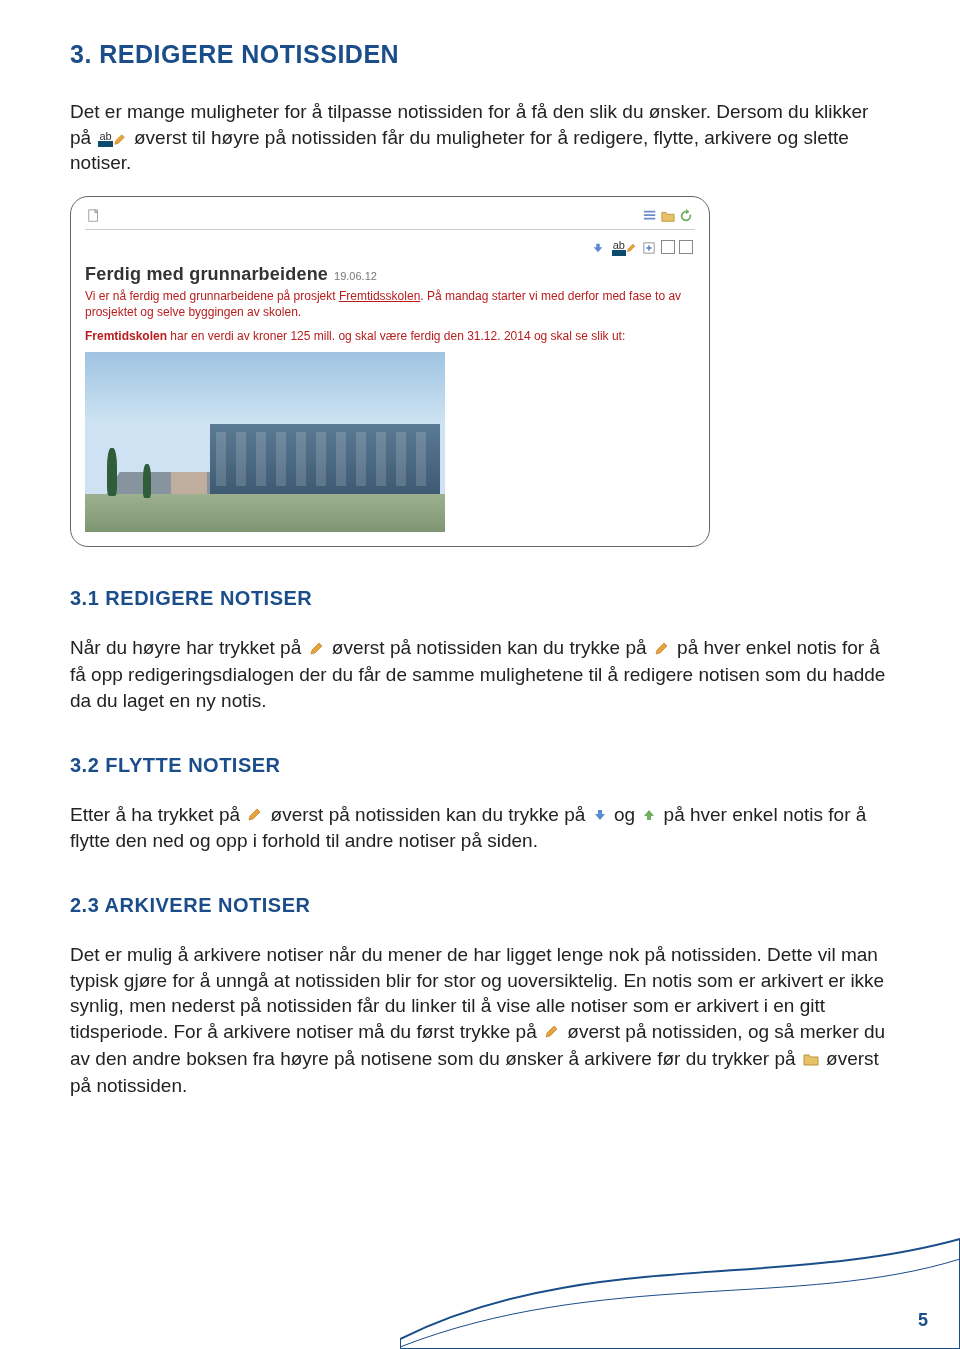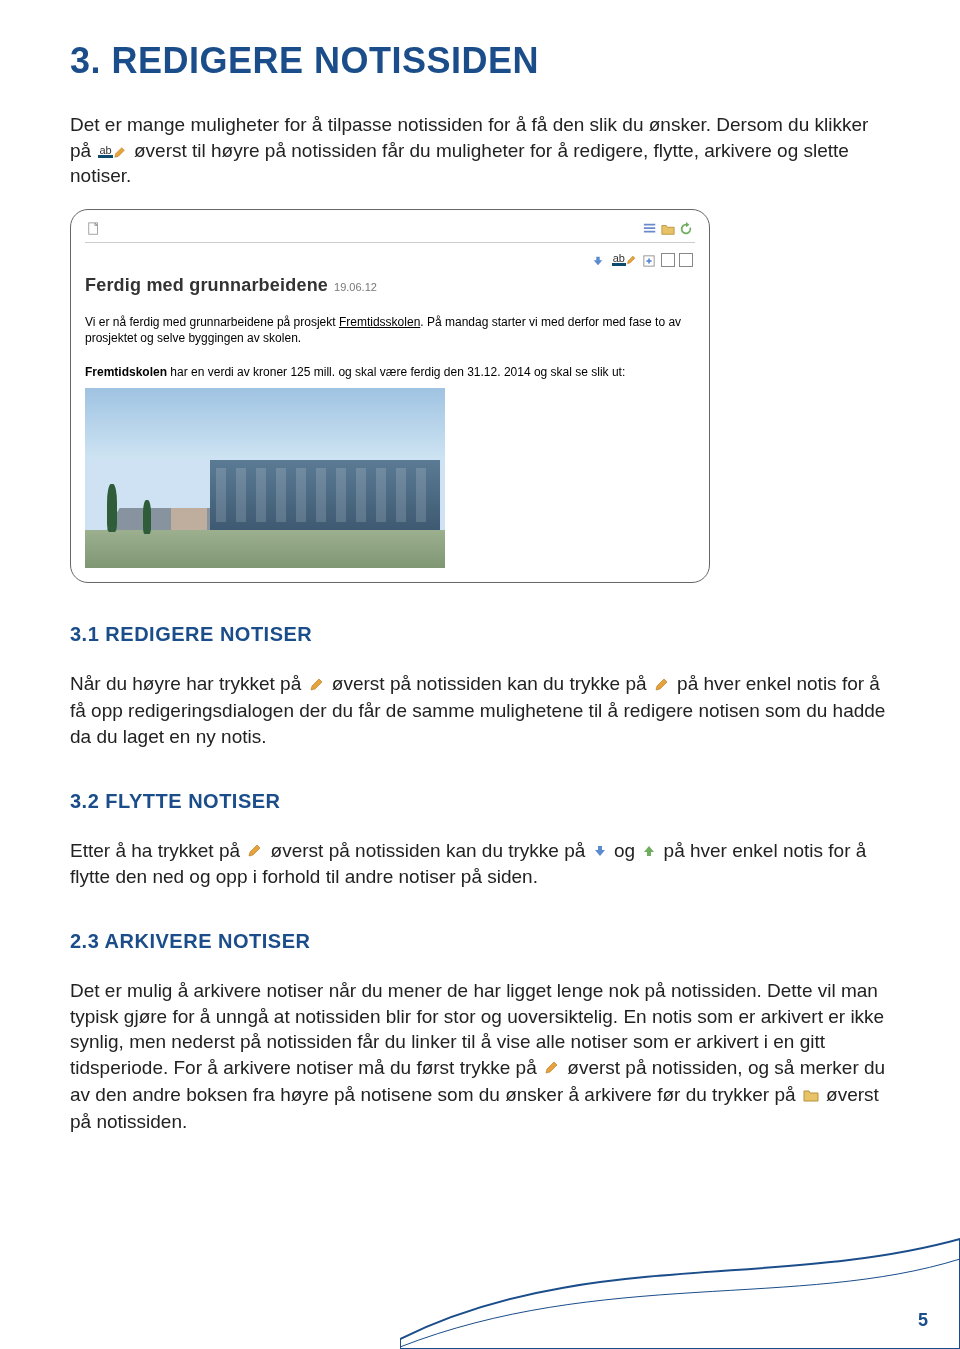--- a/index.html
+++ b/index.html
@@ -11,21 +11,21 @@
     position: relative;
   }
   .page {
     padding: 40px 70px 30px 70px;
     position: relative;
     min-height: 1349px;
     box-sizing: border-box;
   }
   h1.main-heading {
     color: #1a4d8a;
-    font-size: 36px;
+    font-size: 25px;
     font-weight: bold;
     letter-spacing: 0.5px;
     margin: 0 0 30px 0;
   }
   h2.sub-heading {
     color: #1a4d8a;
     font-size: 20px;
     font-weight: bold;
     letter-spacing: 0.5px;
     margin: 40px 0 25px 0;
@@ -40,21 +40,21 @@
     display: inline-block;
     vertical-align: middle;
     margin: 0 2px;
   }
   .pencil-icon svg { width: 16px; height: 16px; }
   .ab-icon {
     display: inline-block;
     font-size: 11px;
     font-family: Arial, sans-serif;
     color: #333;
-    border-bottom: 3px solid #0c4a6e;
+    border-bottom: 6px solid #0c4a6e;
     line-height: 10px;
     padding: 0 1px;
   }
   .ab-pencil {
     display: inline-flex;
     align-items: center;
   }
   .arrow-down svg, .arrow-up svg { width: 14px; height: 14px; }
   .folder-icon svg { width: 16px; height: 14px; }
   
@@ -104,23 +104,23 @@
     color: #333;
     letter-spacing: 0.2px;
   }
   .sf-date {
     font-size: 11px;
     color: #777;
     margin-top: 8px;
   }
   .sf-body {
     font-size: 12px;
-    color: #000000;
+    color: #b91c1c;
     line-height: 1.35;
-    margin: 18px 0 8px 0;
+    margin: 3px 0 8px 0;
   }
   .sf-body u { text-decoration: underline; }
   .sf-body b { font-weight: bold; }
   .sf-photo {
     width: 360px;
     height: 180px;
     background: linear-gradient(to bottom, #aecdea 0%, #cfe2f3 35%, #cfe2f3 35%);
     position: relative;
     overflow: hidden;
   }

